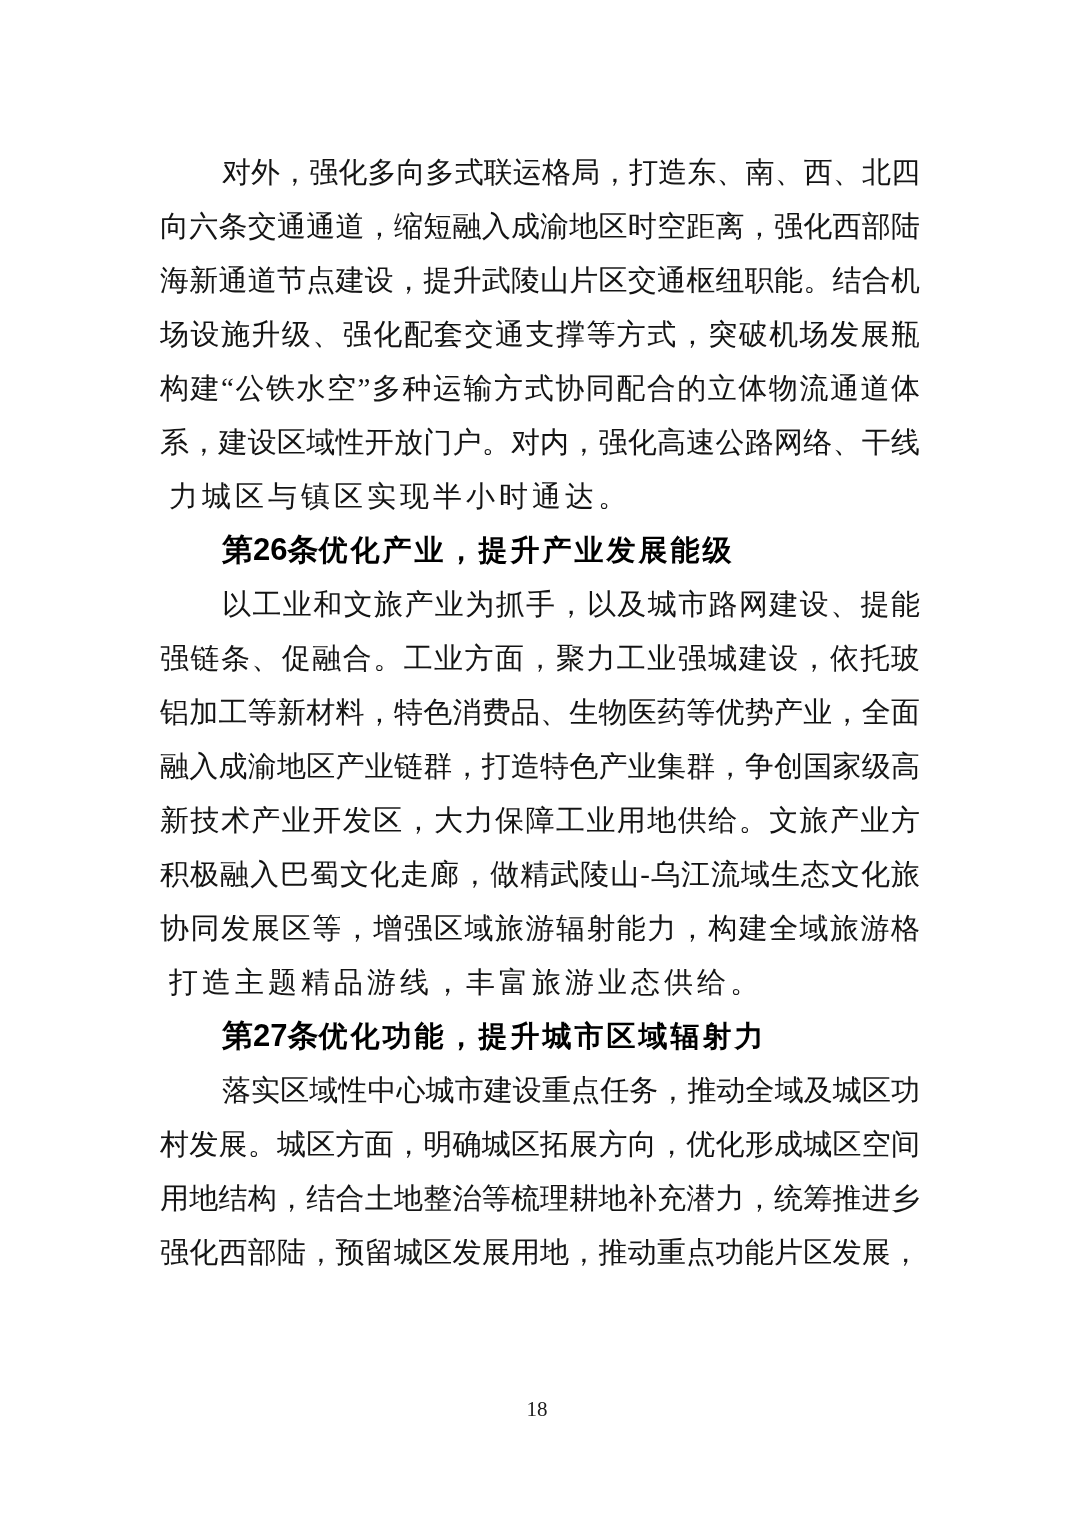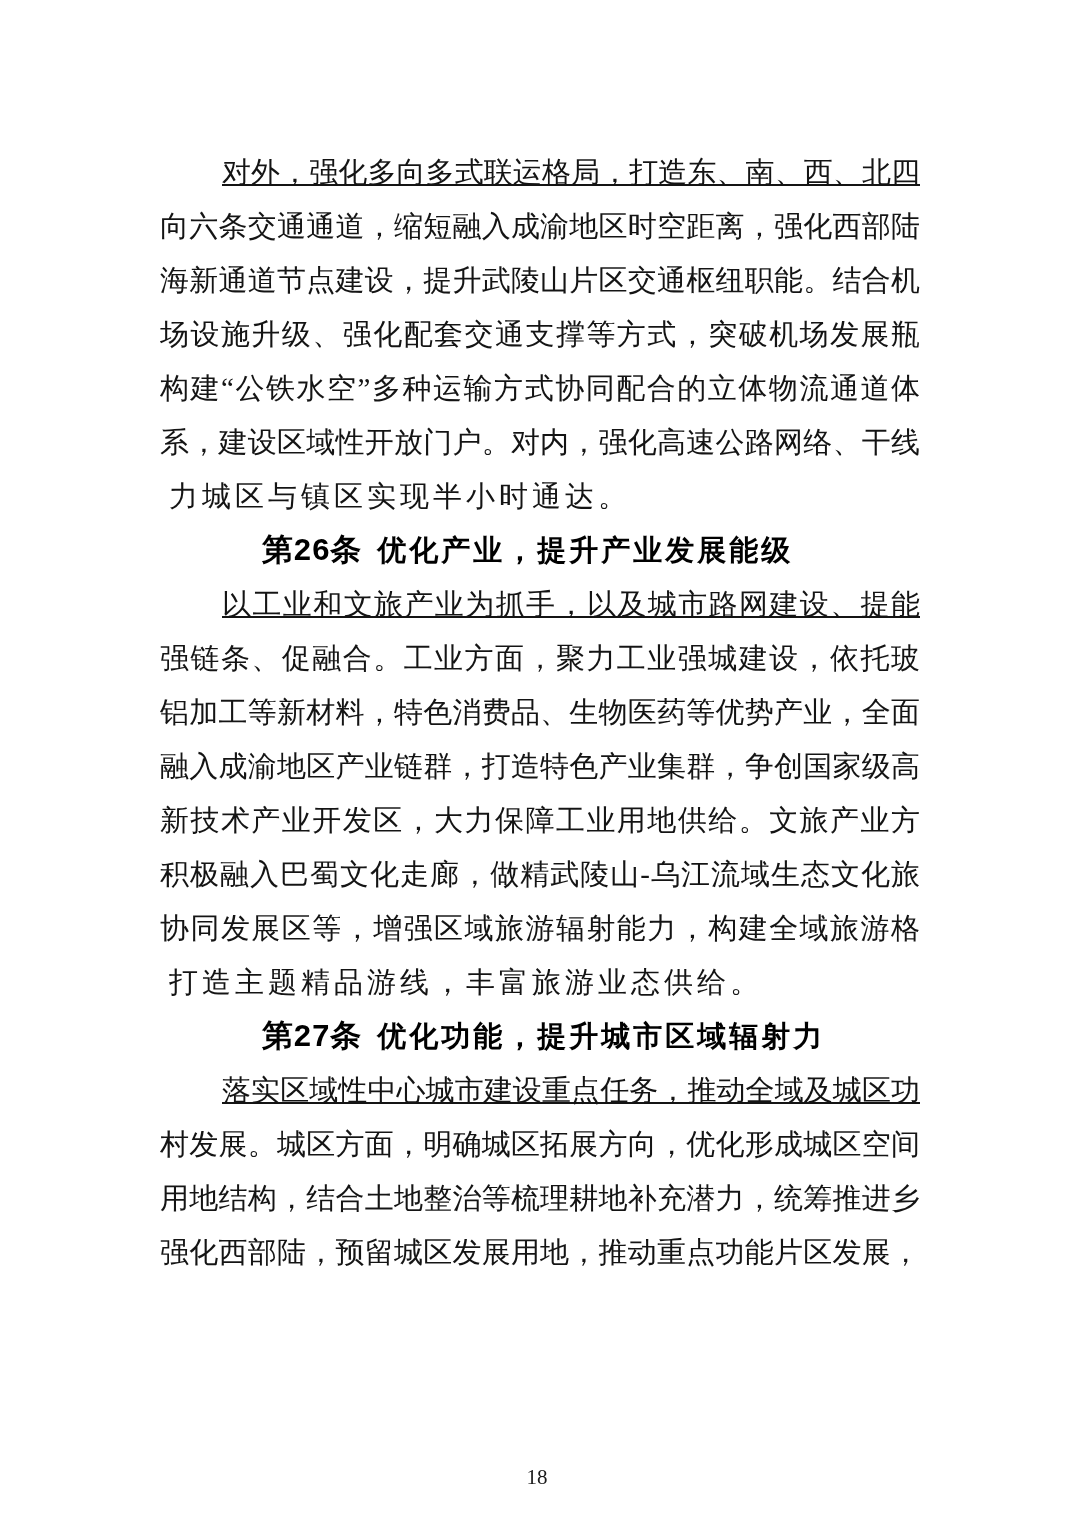--- a/index.html
+++ b/index.html
@@ -27,53 +27,50 @@
     line-height: 54px;
     font-size: 29px;
     color: #141414;
     text-align: justify;
     text-align-last: justify;
     text-justify: inter-ideograph;
     overflow: hidden;
   }
   .tline.indent {
     padding-left: 62px;
-    text-decoration: underline;
   }
   .tline.nofill {
     text-align-last: left;
     letter-spacing: 4px;
     margin-left: 9px;
   }
   .heading {
     height: 54px;
     line-height: 54px;
     padding-left: 62px;
     white-space: nowrap;
     overflow: hidden;
   }
   .heading-label {
-    font-family: Liberation Mono, monospace;
+    font-family: Liberation Sans, sans-serif;
     font-weight: 700;
     font-size: 31px;
     color: #000000;
-    margin-left: 40px;
   }
   .heading-title {
     font-family: "Liberation Serif", "DejaVu Serif", serif;
     font-weight: 700;
     font-size: 29px;
     color: #000000;
-    margin-left: 16px;
     letter-spacing: 3px;
   }
   .page-number {
     position: absolute;
     left: 0;
-    top: 1464px;
+    top: 1396px;
     width: 100%;
     text-align: center;
     font-size: 21px;
     line-height: 26px;
     color: #1a1a1a;
     font-family: "Liberation Serif", "DejaVu Serif", serif;
   }
 </style>
 </head>
 <body>

